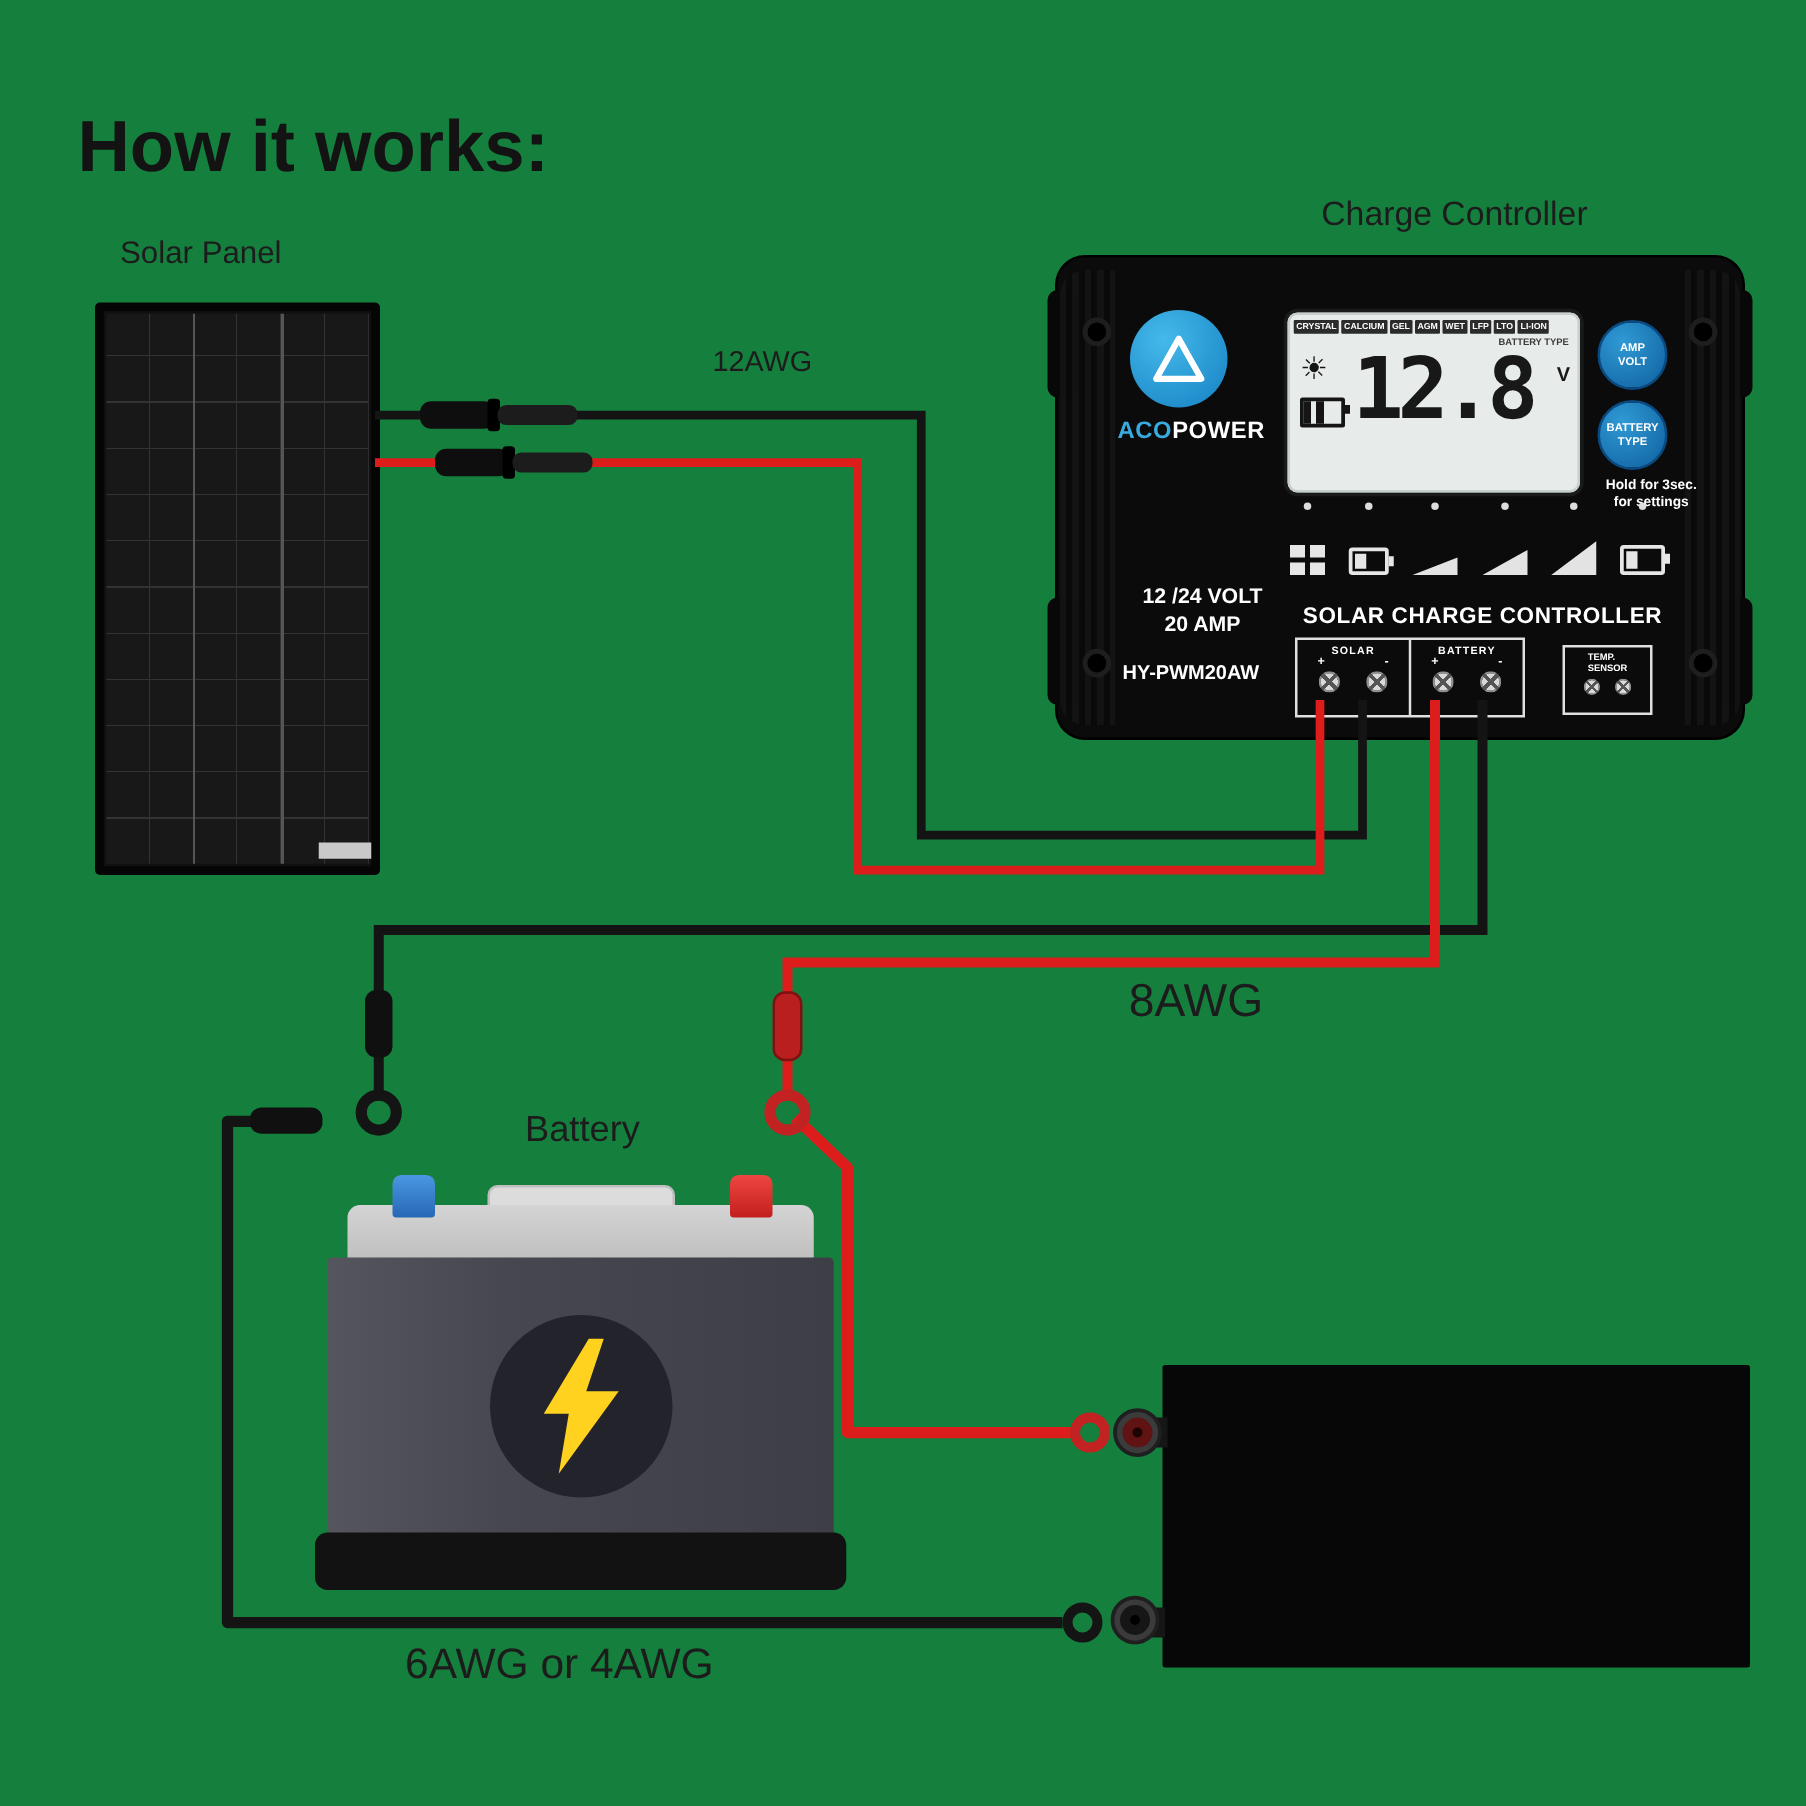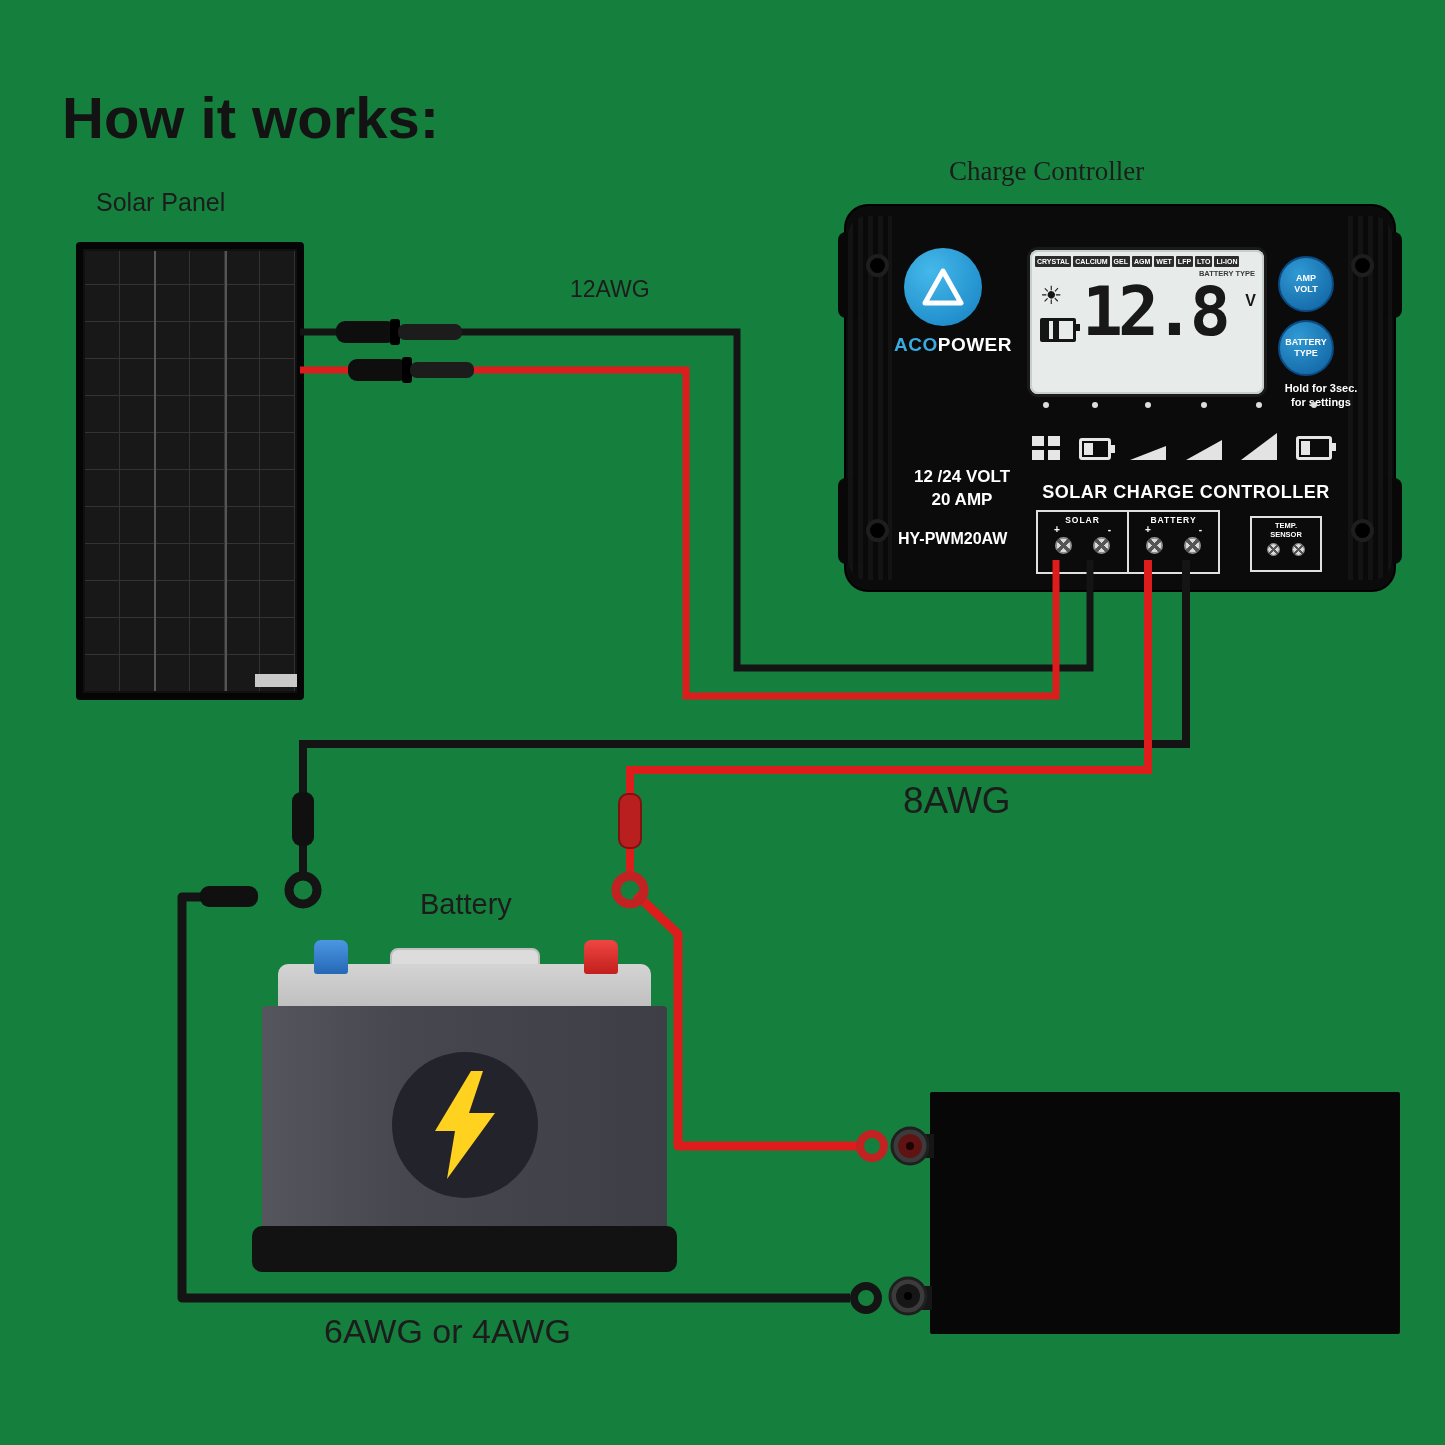--- a/index.html
+++ b/index.html
@@ -3,21 +3,21 @@
 <meta charset="utf-8">
 <style>
   html,body{margin:0;padding:0;background:#fff;}
   .canvas{position:relative;width:1445px;height:1445px;background:#15803d;
           font-family:"Liberation Sans",sans-serif;overflow:hidden;color:#1a1a1a;padding-left:38px;}
 
   
   .page-title{position:absolute;left:62px;top:84px;font-size:58px;font-weight:bold;color:#131313;}
   .lbl{position:absolute;color:#1c1c1c;}
   .lbl-solar{left:96px;top:188px;font-size:25px;}
-  .lbl-controller{left:949px;top:156px;font-size:27px;font-family:Liberation Serif, serif;}
+  .lbl-controller{left:1057px;top:156px;font-size:27px;}
   .lbl-12awg{left:570px;top:276px;font-size:23px;}
   .lbl-8awg{left:903px;top:780px;font-size:37px;}
   .lbl-battery{left:420px;top:888px;font-size:29px;}
   .lbl-inverter{left:986px;top:1050px;font-size:27px;}
   .lbl-6awg{left:324px;top:1312px;font-size:34px;}
 
   
   .solar-panel{position:absolute;left:76px;top:242px;width:228px;height:458px;
                background:#101010;border:7px solid #050505;border-radius:4px;box-sizing:border-box;}
   .panel-cells{position:absolute;inset:2px;background:
@@ -97,21 +97,21 @@
   .tsec:first-child{border-right:2px solid #e0e0e0;}
   .tsec-label{color:#fff;font-size:8.5px;font-weight:bold;letter-spacing:1px;}
   .tsigns{width:64%;display:flex;justify-content:space-between;color:#fff;font-size:10px;font-weight:bold;line-height:1;}
   .tscrews{width:84%;display:flex;justify-content:space-around;margin-top:2px;}
   .screw{width:17px;height:17px;border-radius:50%;background:
       linear-gradient(45deg,transparent 44%,#555 44%,#555 56%,transparent 56%),
       linear-gradient(-45deg,transparent 44%,#555 44%,#555 56%,transparent 56%),
       radial-gradient(circle,#d9d9d9 0 55%,#8e8e8e 56% 100%);}
   .temp-block{position:absolute;left:404px;top:310px;width:72px;height:56px;border:2px solid #e0e0e0;
               display:flex;flex-direction:column;align-items:center;padding-top:3px;box-sizing:border-box;}
-  .temp-label{color:#fff;font-size:7.5px;font-weight:bold;line-height:1.2;text-align:center;}
+  .temp-label{color:#fff;font-size:7.5px;font-weight:bold;line-height:1.2;text-align:left;}
   .temp-screws{display:flex;gap:12px;margin-top:4px;}
   .screw.small{width:13px;height:13px;}
 
   
   .battery{position:absolute;left:252px;top:940px;width:425px;height:335px;}
   .bat-handle{position:absolute;left:138px;top:8px;width:150px;height:40px;background:#dcdcdc;
               border:2px solid #bfbfbf;border-radius:8px;box-sizing:border-box;}
   .bat-lid{position:absolute;left:26px;top:24px;width:373px;height:48px;border-radius:10px 10px 0 0;
            background:linear-gradient(#d4d4d4,#bdbdbd);}
   .bat-post{position:absolute;width:34px;height:34px;border-radius:7px 7px 3px 3px;}

